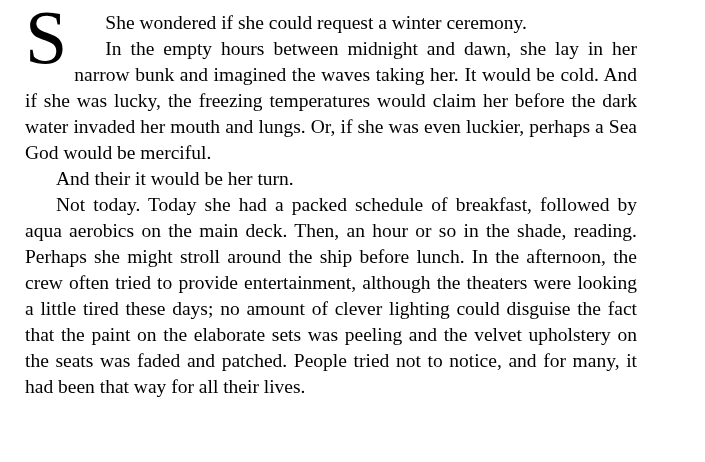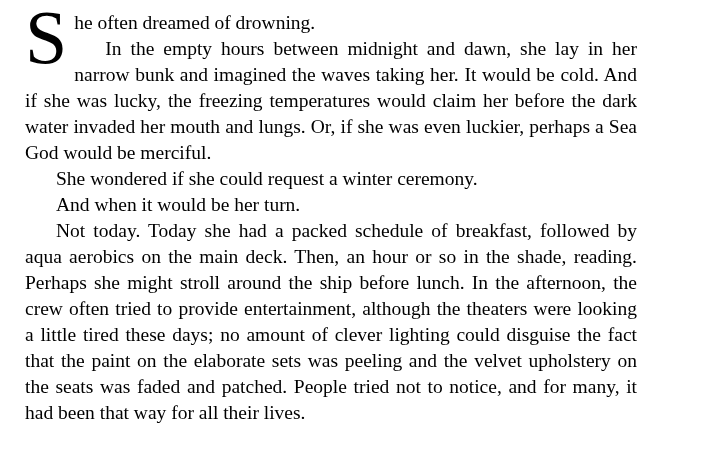--- a/index.html
+++ b/index.html
@@ -38,19 +38,19 @@
     margin: 1px 7px 0 0;
     font-family: "Liberation Serif", "DejaVu Serif", serif;
     color: #000000;
   }
 </style>
 </head>
 <body>
 
 <div class="page">
   <p class="para first">
-    <span class="dropcap">S</span><span>he often dreamed of drowning.</span>
+    <span class="dropcap">S</span>
   </p>
+  <p class="para indent">She wondered if she could request a winter ceremony.</p>
   <p class="para indent">In the empty hours between midnight and dawn, she lay in her narrow bunk and imagined the waves taking her. It would be cold. And if she was lucky, the freezing temperatures would claim her before the dark water invaded her mouth and lungs. Or, if she was even luckier, perhaps a Sea God would be merciful.</p>
-  <p class="para indent">She wondered if she could request a winter ceremony.</p>
-  <p class="para indent">And when it would be her turn.</p>
+  <p class="para indent">And their it would be her turn.</p>
   <p class="para indent">Not today. Today she had a packed schedule of breakfast, followed by aqua aerobics on the main deck. Then, an hour or so in the shade, reading. Perhaps she might stroll around the ship before lunch. In the afternoon, the crew often tried to provide entertainment, although the theaters were looking a little tired these days; no amount of clever lighting could disguise the fact that the paint on the elaborate sets was peeling and the velvet upholstery on the seats was faded and patched. People tried not to notice, and for many, it had been that way for all their lives.</p>
 </div>
 
 </body></html>

